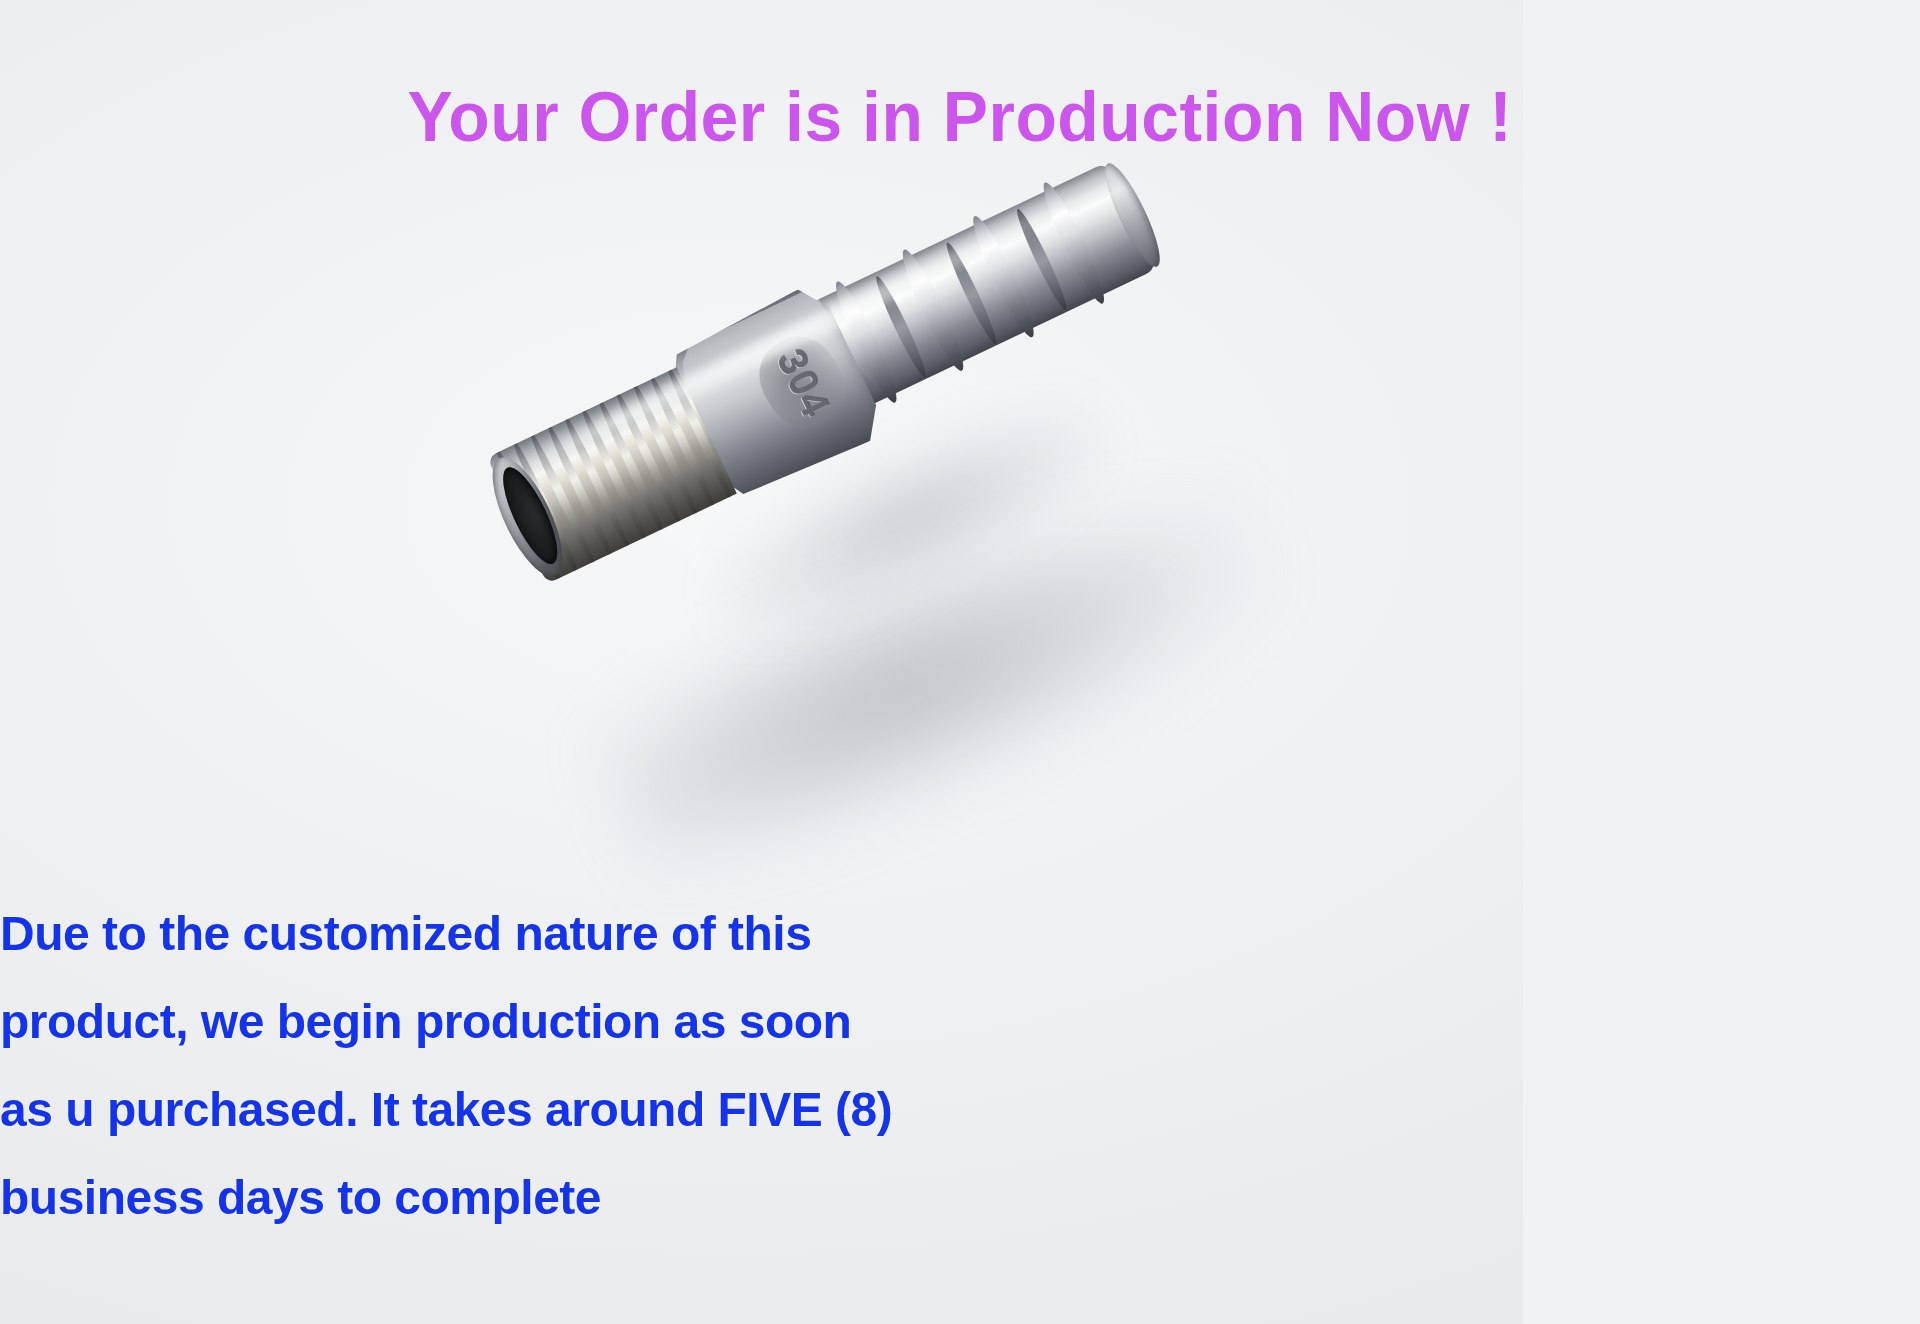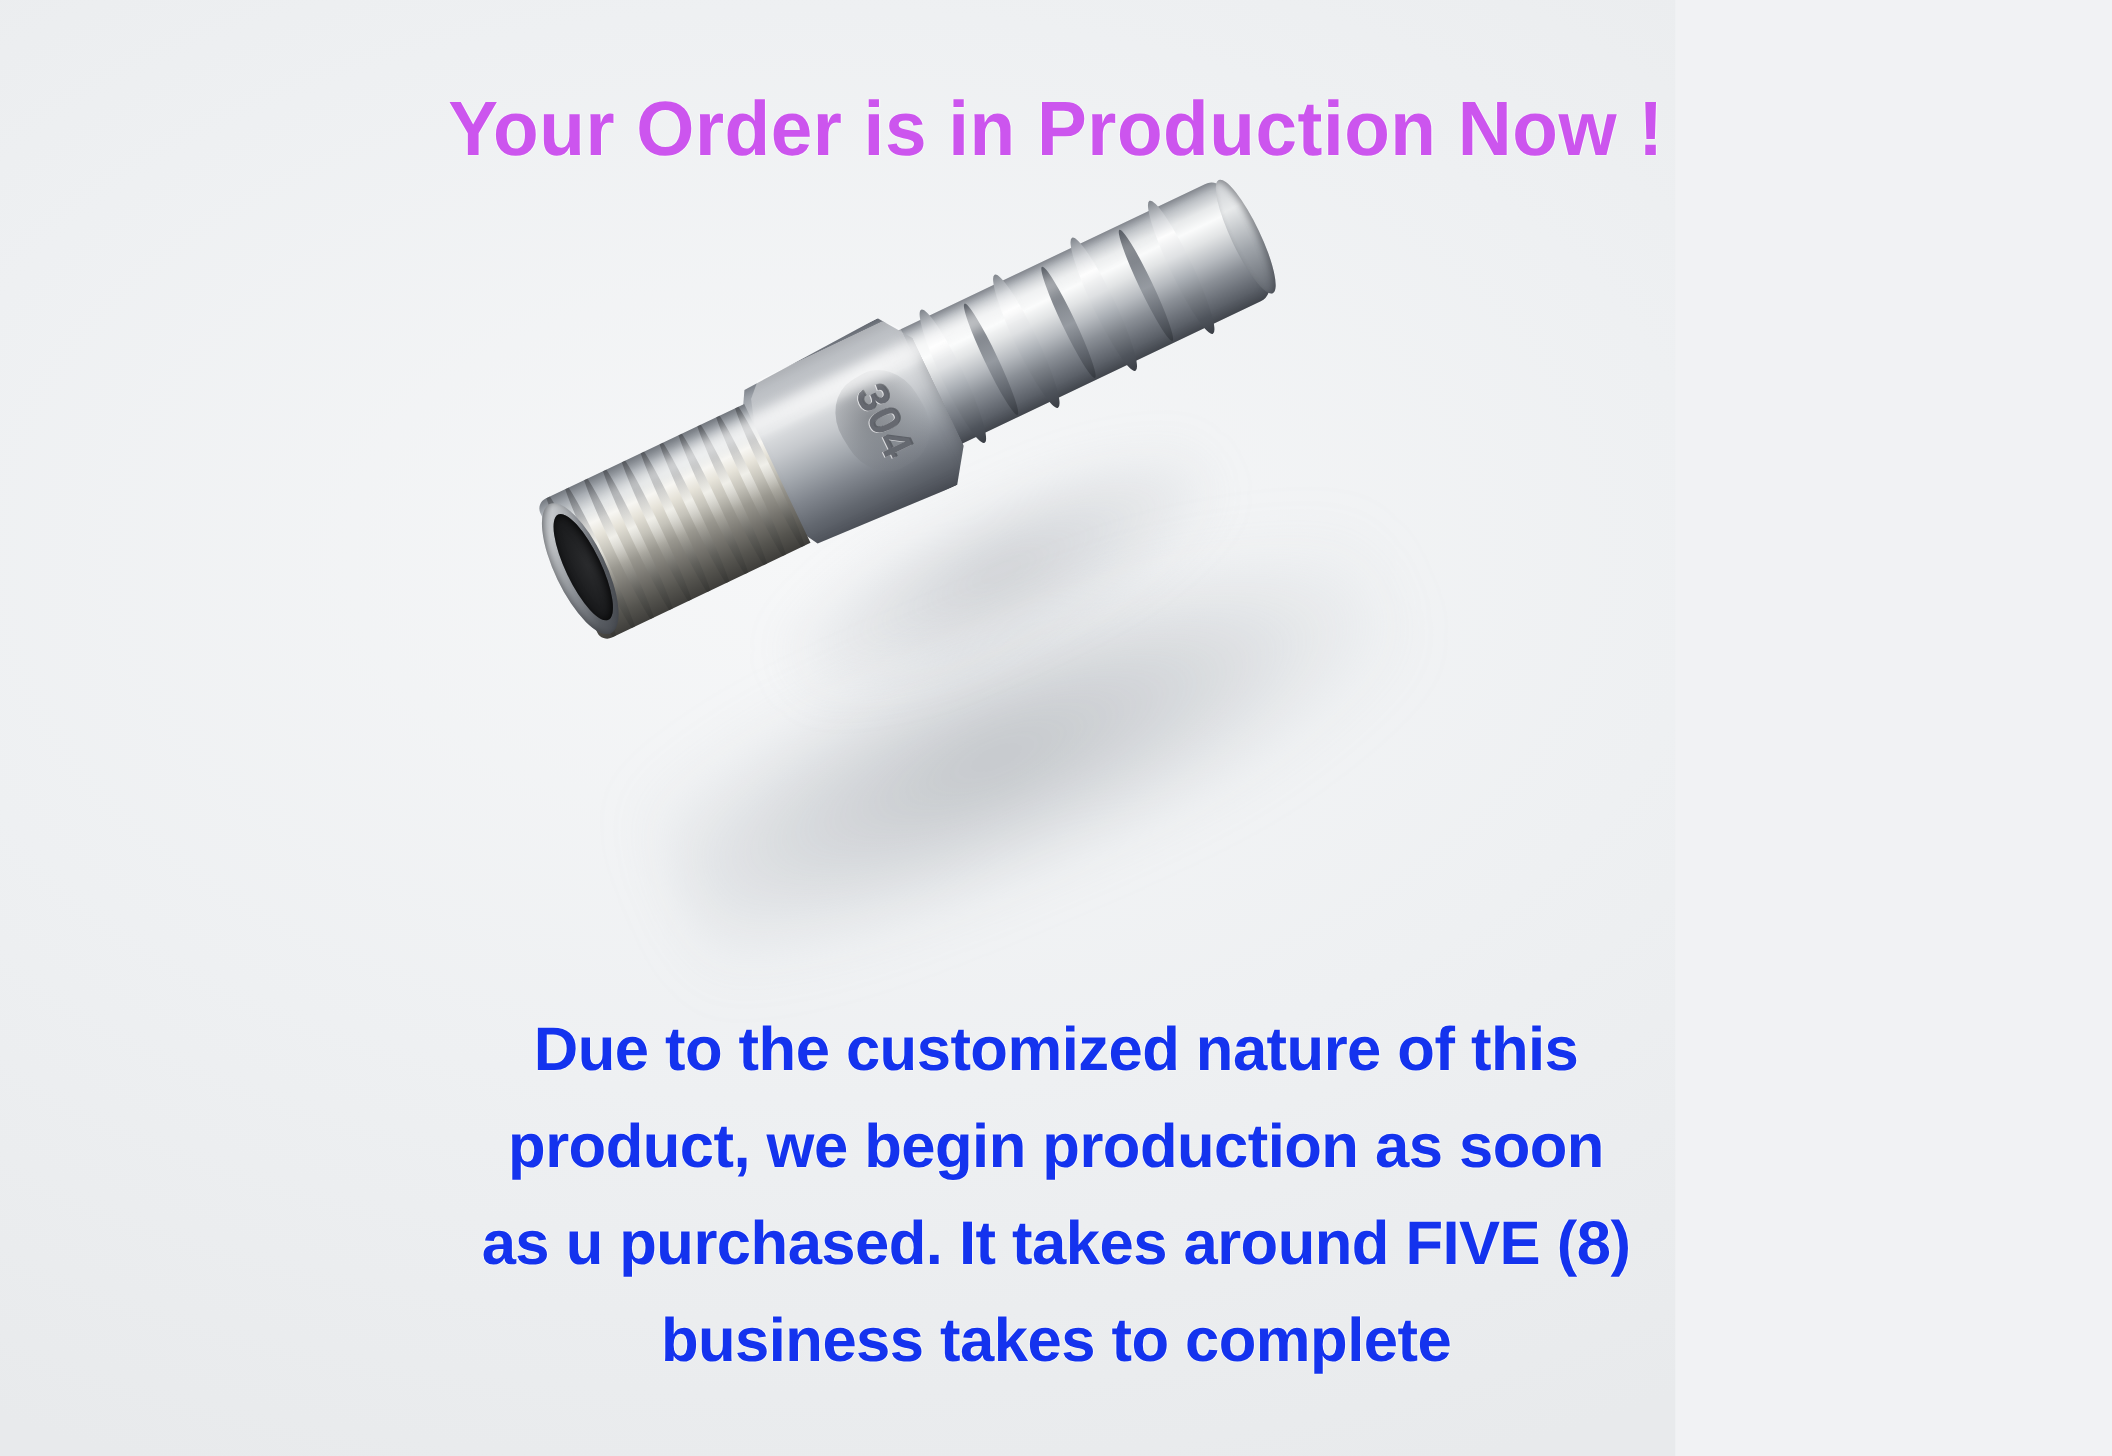--- a/index.html
+++ b/index.html
@@ -282,32 +282,31 @@
        rgba(255,255,255,0.0) 100%);
     filter: blur(5px);
   }
 
   
   #body-copy {
     position: absolute;
     left: 0;
     top: 890px;
     width: 1920px;
-    text-align: center;
-    font-size: 56px;
+    text-align: left;
+    font-size: 48px;
     line-height: 88px;
     font-weight: bold;
     color: #1433ee;
     letter-spacing: -0.5px;
     text-shadow:
       1px 0 0 rgba(255,255,255,0.55),
      -1px 0 0 rgba(255,255,255,0.40),
       0 1px 0 rgba(255,255,255,0.30),
       0 -1px 0 rgba(255,255,255,0.30);
-    margin-top: 20px;
   }
   #body-copy .copy-line {
     display: block;
     white-space: nowrap;
   }
 </style>
 </head>
 <body>
 
 <div id="promo-card">
@@ -352,16 +351,16 @@
       <div class="thread-open-end"></div>
       <div class="thread-bore"></div>
       <div class="spec-highlight"></div>
     </div>
   </div>
 
   <div id="body-copy">
     <span class="copy-line">Due to the customized nature of this</span>
     <span class="copy-line">product, we begin production as soon</span>
     <span class="copy-line">as u purchased. It takes around FIVE (8)</span>
-    <span class="copy-line">business takes to complete</span>
+    <span class="copy-line">business days to complete</span>
   </div>
 
 </div>
 
 </body></html>

